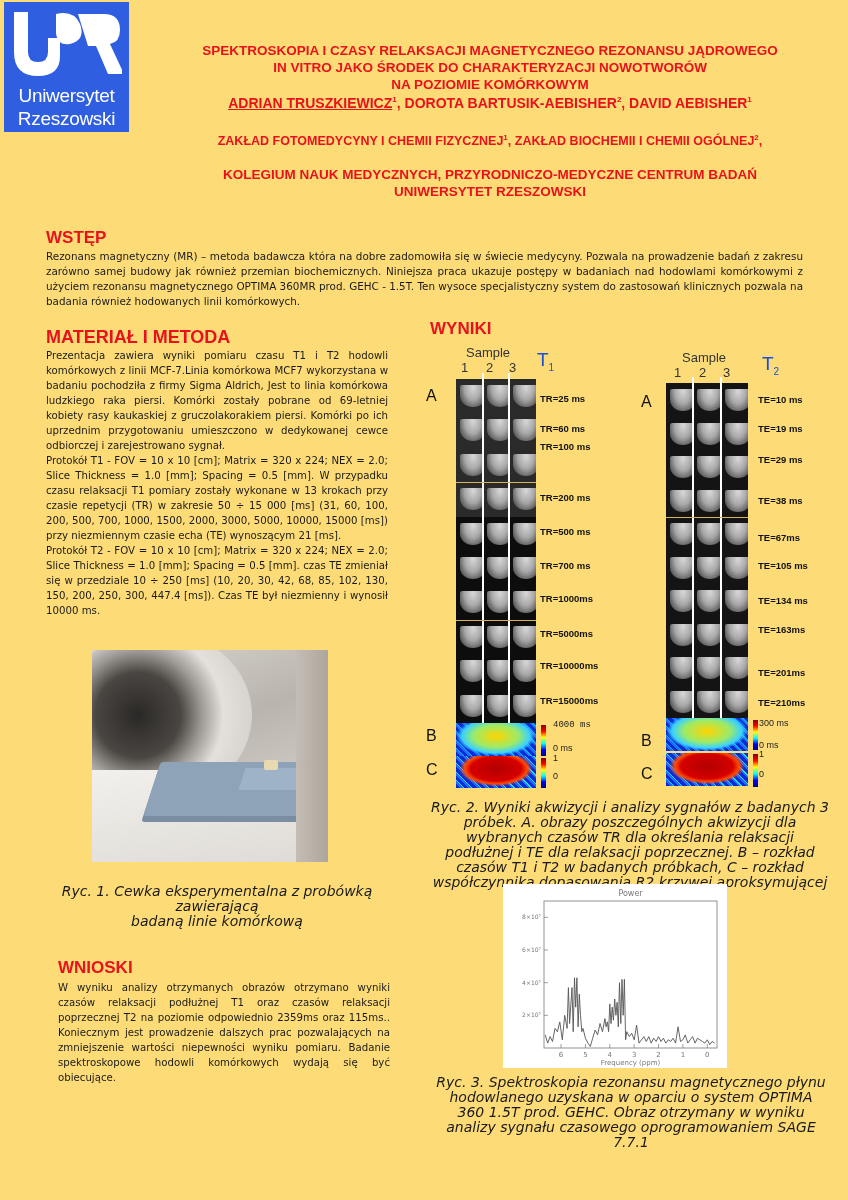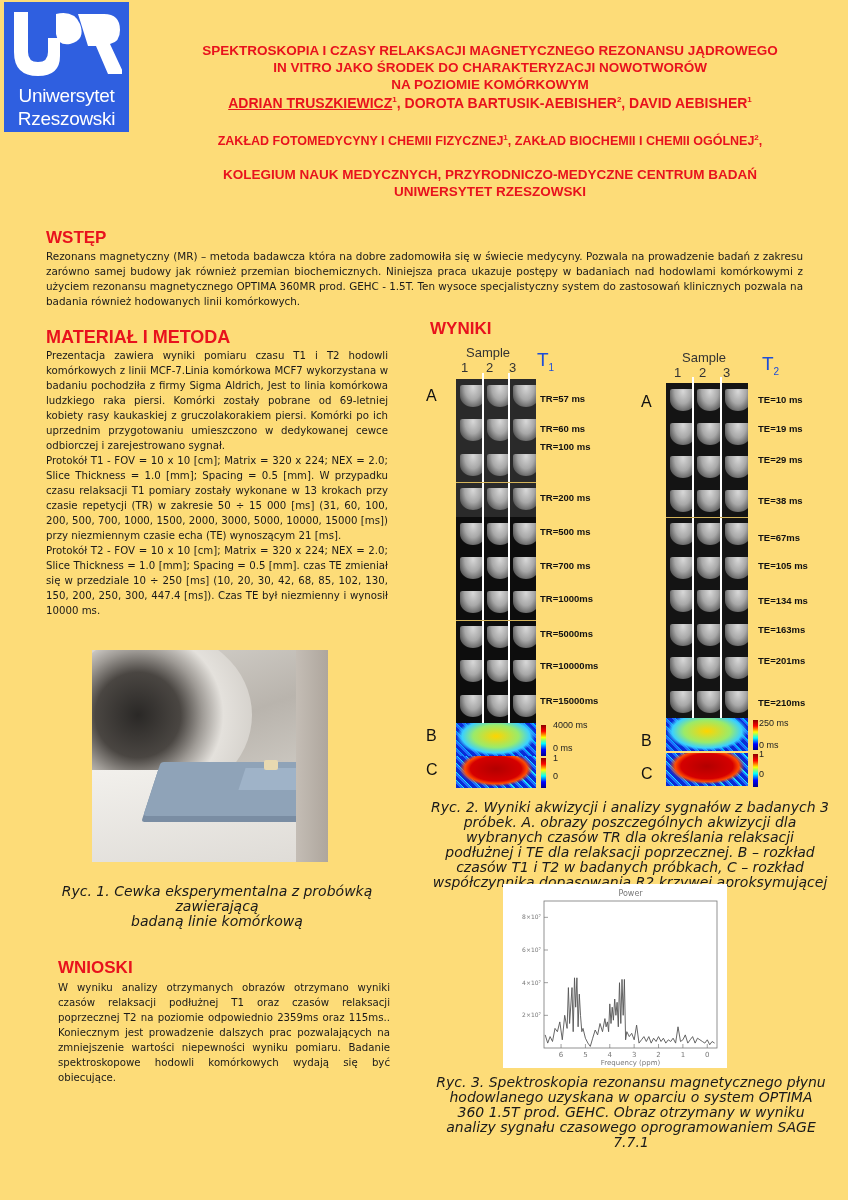--- a/index.html
+++ b/index.html
@@ -158,36 +158,36 @@
       <div class="mri-cell" style="left: 53.3333px; top: 275.2px; width: 26.6667px; height: 34.4px; background: rgb(13, 13, 13);"></div>
       <div class="mri-cell" style="left: 0px; top: 309.6px; width: 26.6667px; height: 34.4px; background: rgb(13, 13, 13);"></div>
       <div class="mri-cell" style="left: 26.6667px; top: 309.6px; width: 26.6667px; height: 34.4px; background: rgb(13, 13, 13);"></div>
       <div class="mri-cell" style="left: 53.3333px; top: 309.6px; width: 26.6667px; height: 34.4px; background: rgb(13, 13, 13);"></div>
       <div class="divider-v" style="left: 25.6667px; top: -6px; height: 356px;"></div>
       <div class="divider-v" style="left: 52.3333px; top: -6px; height: 356px;"></div>
       <div class="divider-h" style="left: 0px; width: 80px; top: 103.2px;"></div>
       <div class="divider-h" style="left: 0px; width: 80px; top: 240.8px;"></div>
     </div>
   <div id="t1-labels">
-      <div class="abs mri-label" style="left: 120px; top: 48px;">TR=57 ms</div>
+      <div class="abs mri-label" style="left: 120px; top: 48px;">TR=25 ms</div>
       <div class="abs mri-label" style="left: 120px; top: 78px;">TR=60 ms</div>
       <div class="abs mri-label" style="left: 120px; top: 96px;">TR=100 ms</div>
       <div class="abs mri-label" style="left: 120px; top: 147px;">TR=200 ms</div>
       <div class="abs mri-label" style="left: 120px; top: 181px;">TR=500 ms</div>
       <div class="abs mri-label" style="left: 120px; top: 215px;">TR=700 ms</div>
       <div class="abs mri-label" style="left: 120px; top: 248px;">TR=1000ms</div>
       <div class="abs mri-label" style="left: 120px; top: 283px;">TR=5000ms</div>
       <div class="abs mri-label" style="left: 120px; top: 315px;">TR=10000ms</div>
       <div class="abs mri-label" style="left: 120px; top: 350px;">TR=15000ms</div>
     </div>
 
   <div class="abs letter" style="left:6px; top:382px;">B</div>
   <div class="abs colormap" style="left:36px; top:378px; width:80px; height:33px;"></div>
   <div class="abs cbar" style="left:121px; top:380px; width:5px; height:31px;"></div>
-  <div class="abs cbar-lbl" style="left:133px; top:375px;">4000 ms</div>
+  <div class="abs cbar-lbl" style="left:133px; top:375px;font-family:Liberation Mono, monospace;">4000 ms</div>
   <div class="abs cbar-lbl" style="left:133px; top:398px;">0 ms</div>
 
   <div class="abs letter" style="left:6px; top:416px;">C</div>
   <div class="abs colormap-c" style="left:36px; top:411px; width:80px; height:32px;"></div>
   <div class="abs cbar" style="left:121px; top:413px; width:5px; height:30px;"></div>
   <div class="abs cbar-lbl" style="left:133px; top:408px;">1</div>
   <div class="abs cbar-lbl" style="left:133px; top:426px;">0</div>
 </div>
 
 <div class="abs" style="left:636px; top:345px; width:210px; height:445px;">
@@ -235,28 +235,28 @@
     </div>
   <div id="t2-labels">
       <div class="abs mri-label" style="left: 122px; top: 49px;">TE=10 ms</div>
       <div class="abs mri-label" style="left: 122px; top: 78px;">TE=19 ms</div>
       <div class="abs mri-label" style="left: 122px; top: 109px;">TE=29 ms</div>
       <div class="abs mri-label" style="left: 122px; top: 150px;">TE=38 ms</div>
       <div class="abs mri-label" style="left: 122px; top: 187px;">TE=67ms</div>
       <div class="abs mri-label" style="left: 122px; top: 215px;">TE=105 ms</div>
       <div class="abs mri-label" style="left: 122px; top: 250px;">TE=134 ms</div>
       <div class="abs mri-label" style="left: 122px; top: 279px;">TE=163ms</div>
-      <div class="abs mri-label" style="left: 122px; top: 310px;">TE=201ms</div>
+      <div class="abs mri-label" style="left: 122px; top: 322px;">TE=201ms</div>
       <div class="abs mri-label" style="left: 122px; top: 352px;">TE=210ms</div>
     </div>
 
   <div class="abs letter" style="left:5px; top:387px;">B</div>
   <div class="abs colormap" style="left:30px; top:373px; width:82px; height:33px;"></div>
   <div class="abs cbar" style="left:117px; top:375px; width:5px; height:30px;"></div>
-  <div class="abs cbar-lbl" style="left:123px; top:373px;">250 ms</div>
+  <div class="abs cbar-lbl" style="left:123px; top:373px;">300 ms</div>
   <div class="abs cbar-lbl" style="left:123px; top:395px;">0 ms</div>
 
   <div class="abs letter" style="left:5px; top:420px;">C</div>
   <div class="abs colormap-c" style="left:30px; top:408px; width:82px; height:33px;"></div>
   <div class="abs cbar" style="left:117px; top:409px; width:5px; height:33px;"></div>
   <div class="abs cbar-lbl" style="left:123px; top:404px;">1</div>
   <div class="abs cbar-lbl" style="left:123px; top:424px;">0</div>
 </div>
 
 <div class="abs caption" style="left:430px; top:800px; width:400px;">Ryc. 2. Wyniki akwizycji i analizy sygnałów z  badanych 3 próbek. A. obrazy poszczególnych akwizycji dla wybranych czasów TR dla określania relaksacji podłużnej i TE dla relaksacji poprzecznej. B – rozkład czasów T1 i T2 w badanych próbkach, C – rozkład współczynnika dopasowania R2 krzywej aproksymującej wyniki akwizycji.</div>

